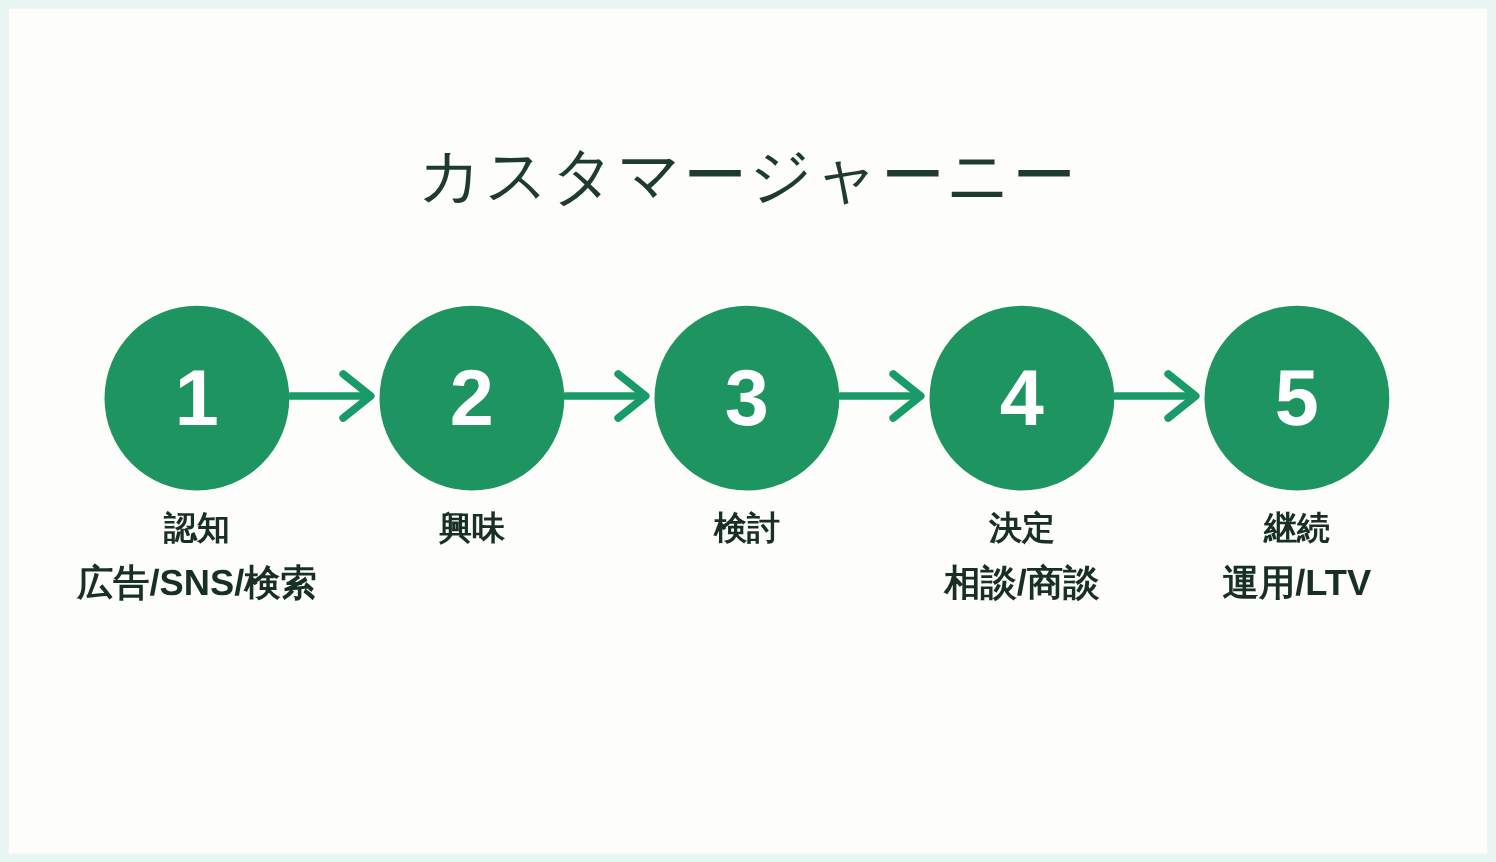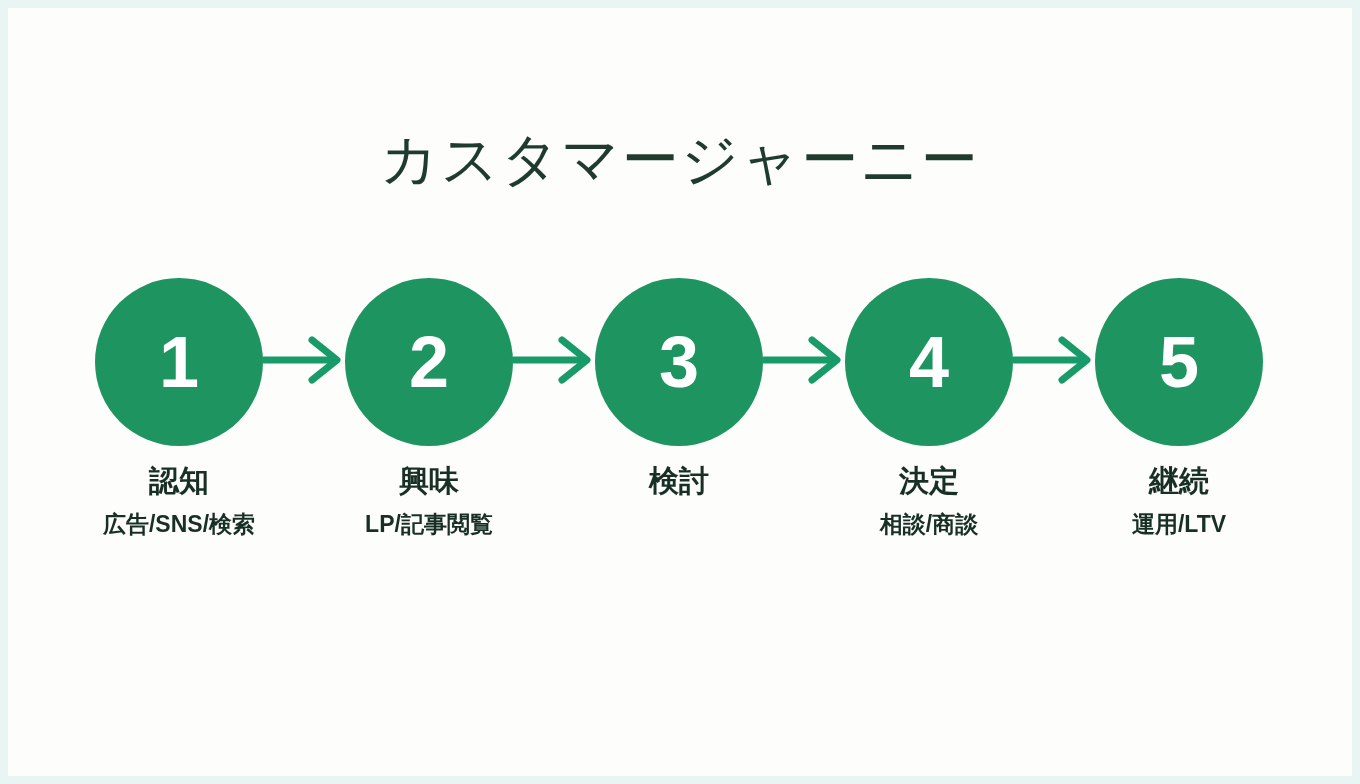--- a/index.html
+++ b/index.html
@@ -61,21 +61,21 @@
   .label {
     margin-top: 20px;
     font-size: 30px;
     font-weight: 700;
     line-height: 1;
     color: var(--label-text);
     white-space: nowrap;
   }
   .sublabel {
     margin-top: 17px;
-    font-size: 23px;
+    font-size: 33px;
     font-weight: 700;
     line-height: 1;
     color: var(--label-text);
     white-space: nowrap;
   }
   .arrow {
     position: absolute;
     top: 324px;
     width: 86px; height: 56px;
   }
@@ -99,21 +99,20 @@
       </div>
       <div class="label">認知</div>
       <div class="sublabel">広告/SNS/検索</div>
     </div>
 
     <div class="step">
       <div class="circle">
         <span class="num">2</span>
       </div>
       <div class="label">興味</div>
-      <div class="sublabel">LP/記事閲覧</div>
     </div>
 
     <div class="step">
       <div class="circle">
         <span class="num">3</span>
       </div>
       <div class="label">検討</div>
     </div>
 
     <div class="step">

